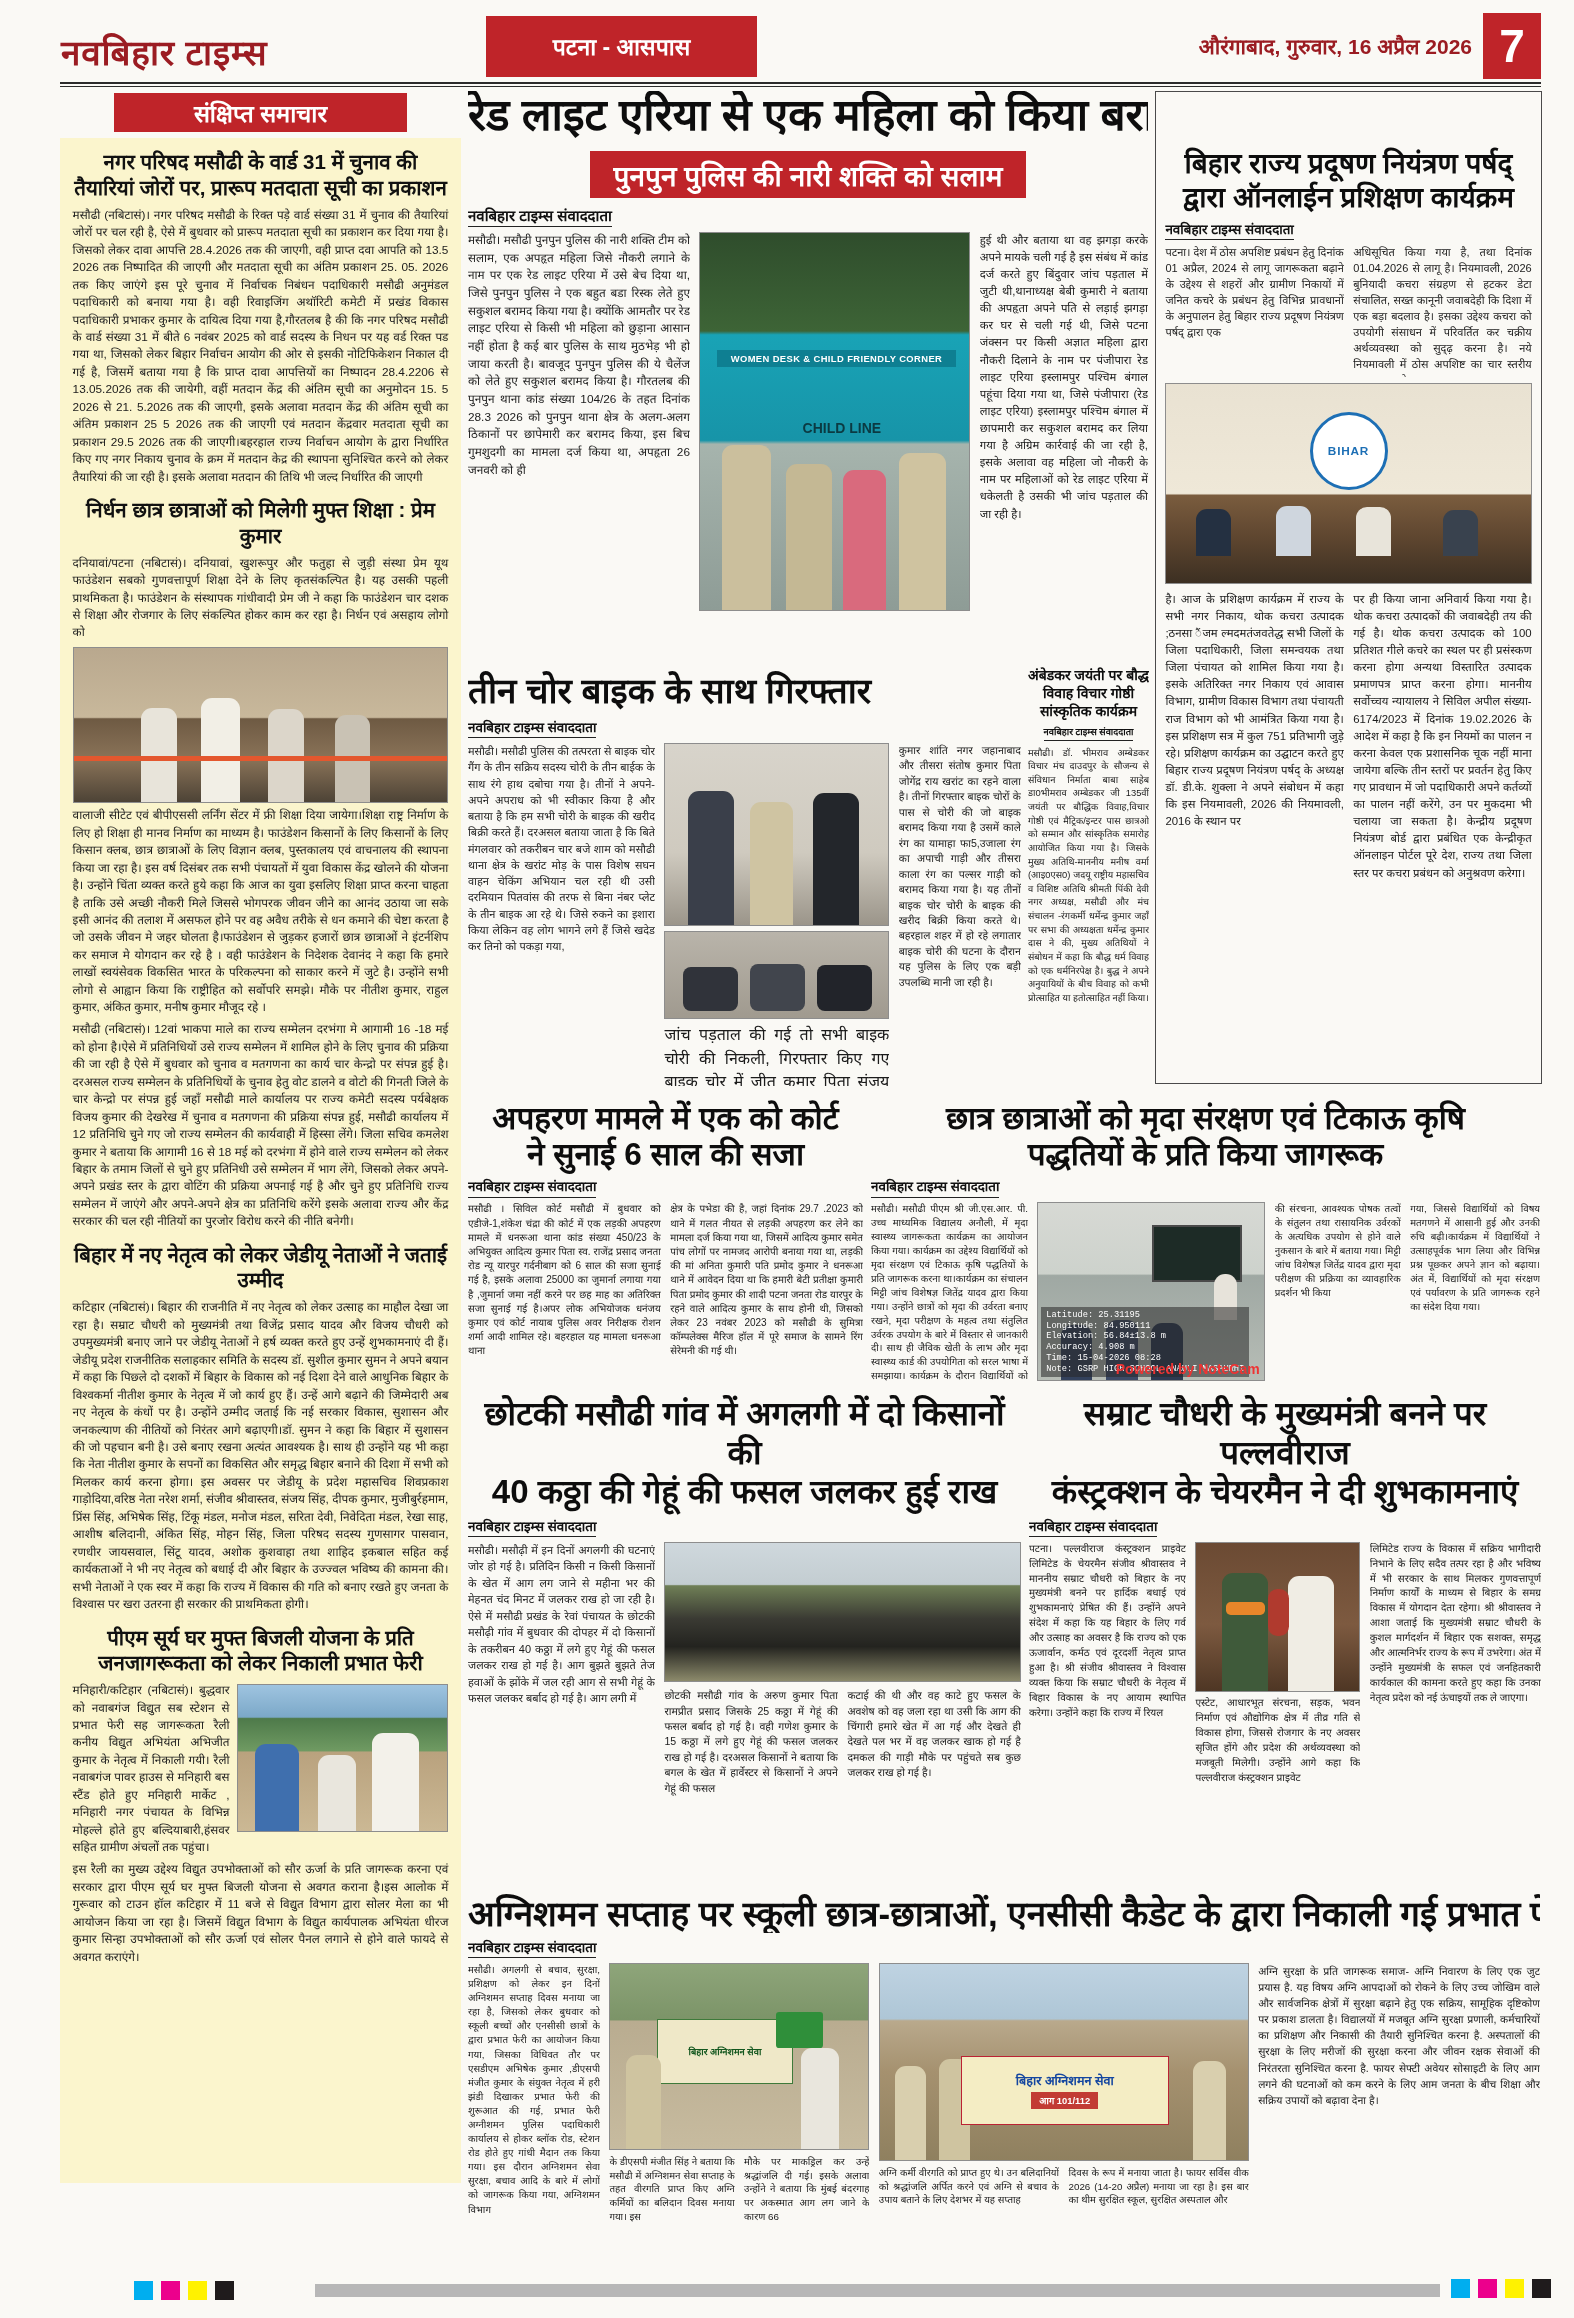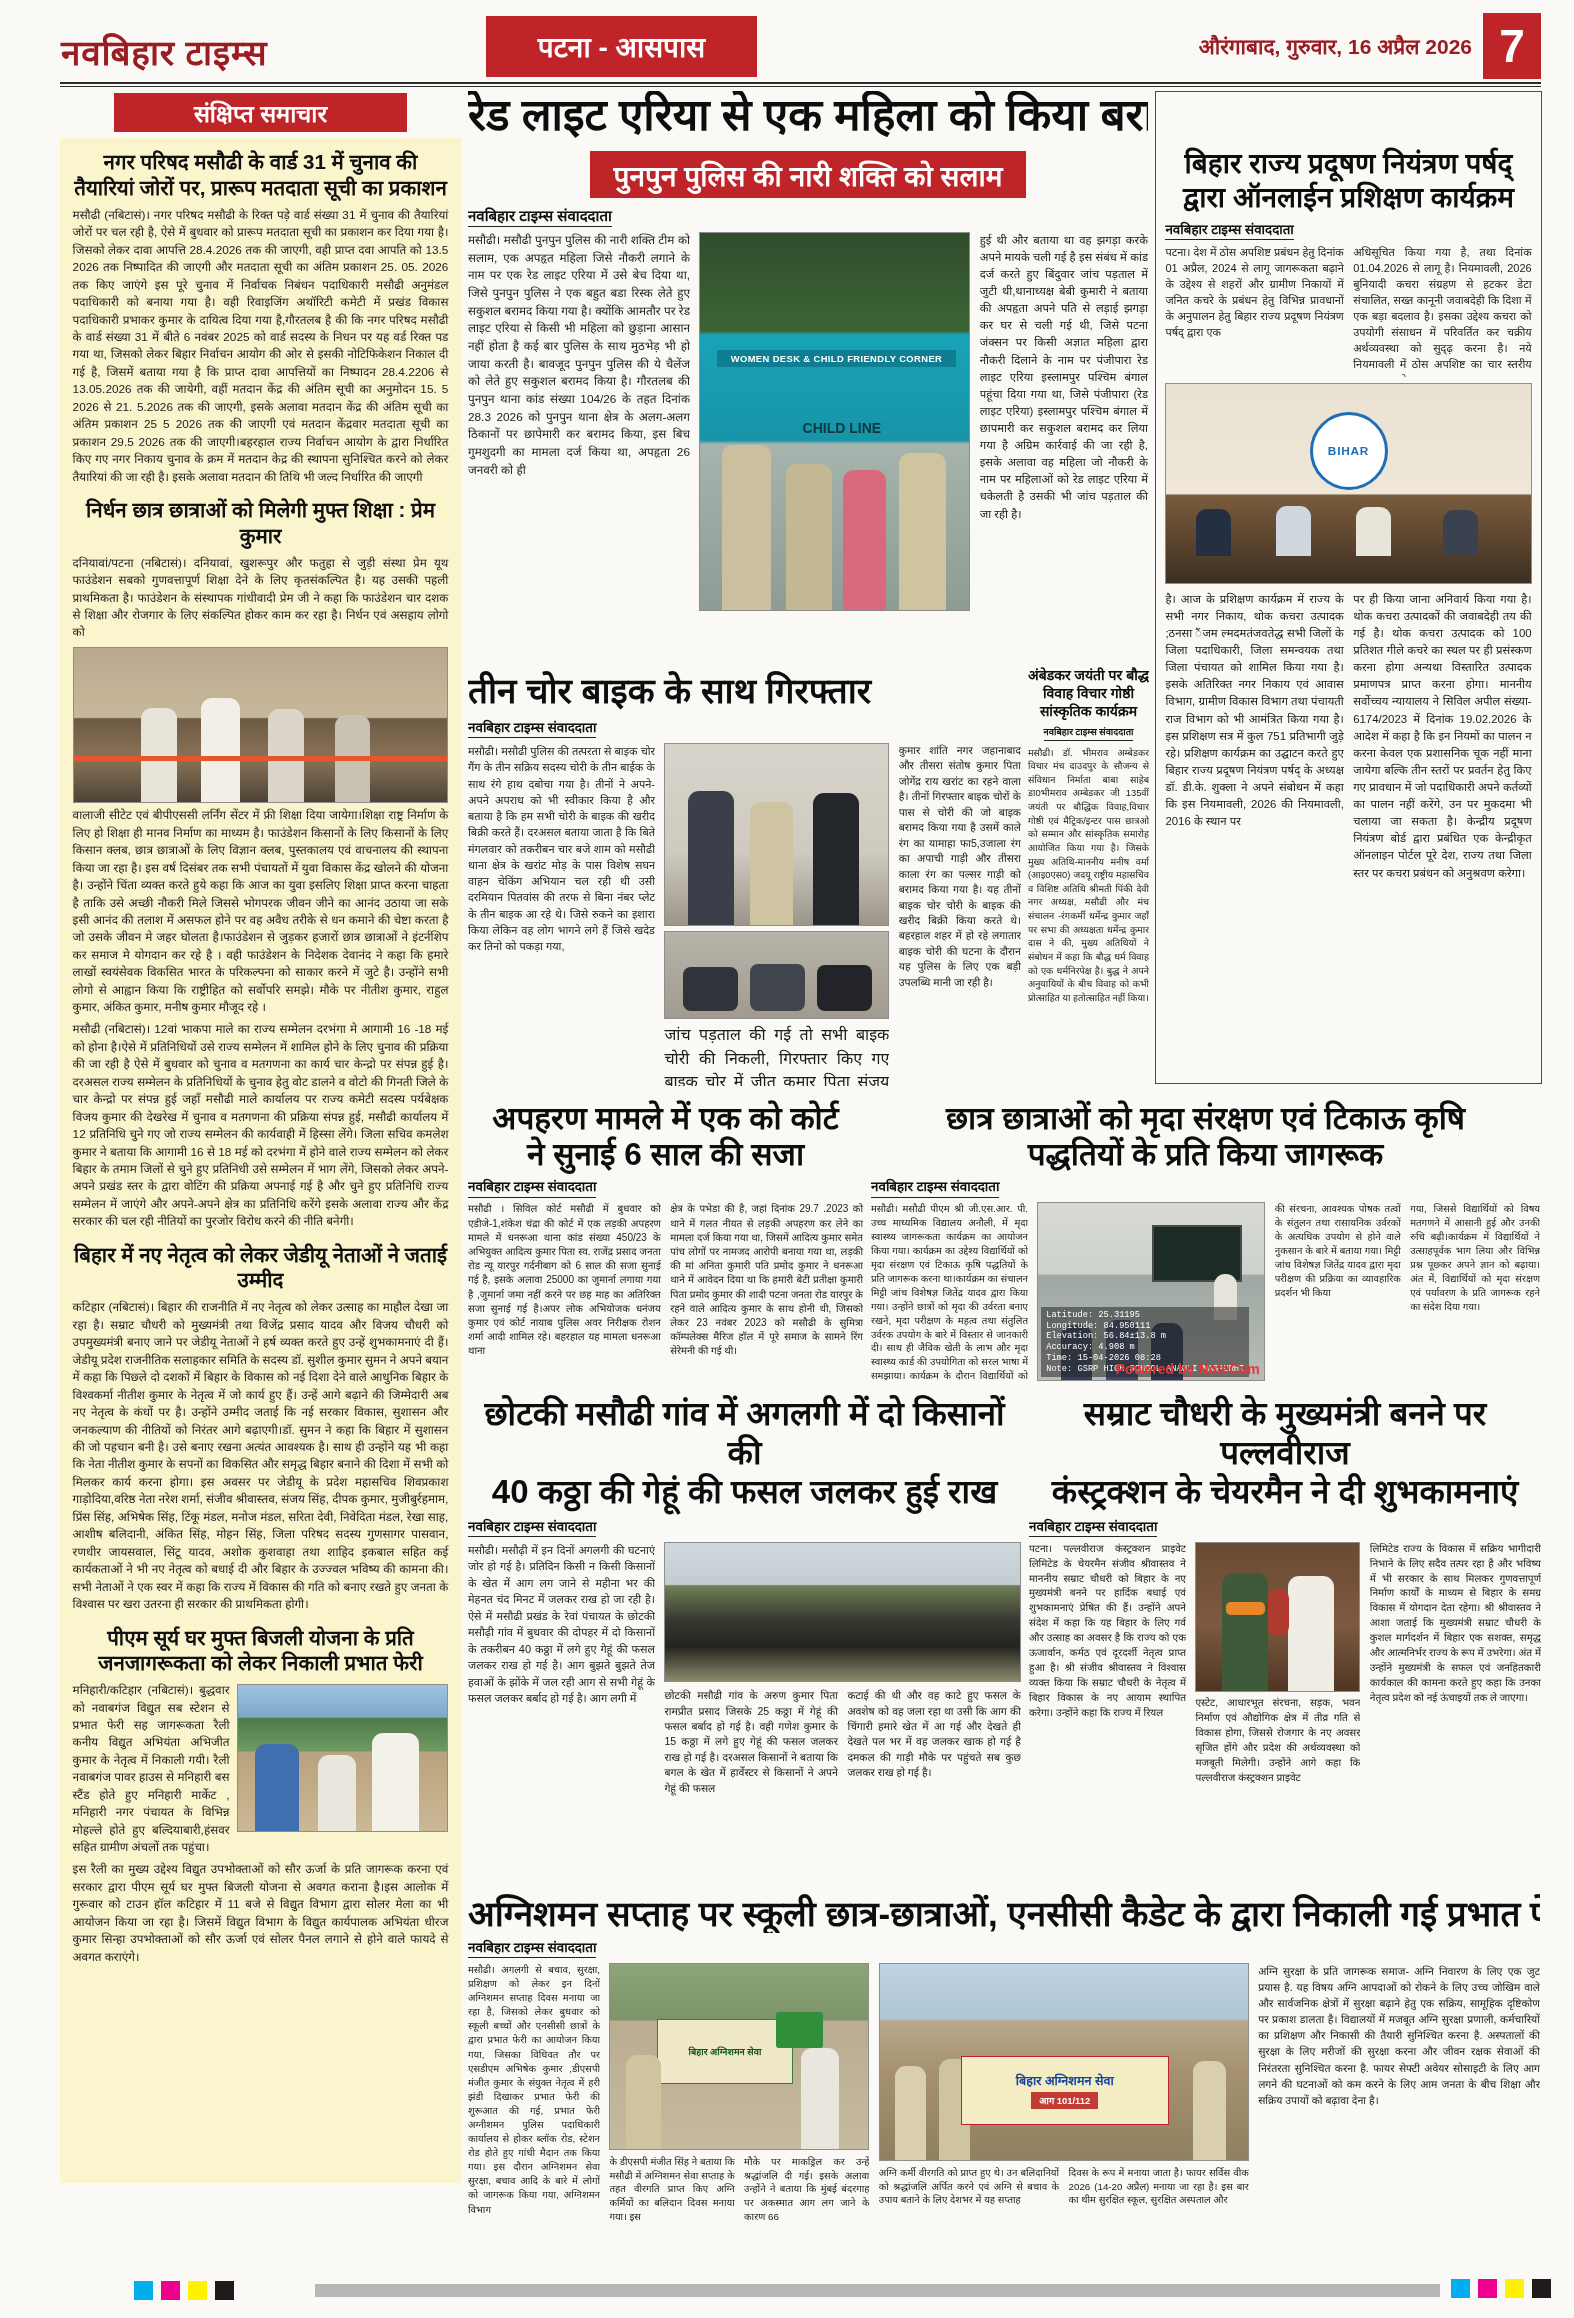--- a/index.html
+++ b/index.html
@@ -32,21 +32,21 @@
   .gps-overlay{position:absolute;left:3.1px;bottom:3.1px;background:rgba(40,40,40,.55);color:#fff;
                font-family:"Liberation Mono","DejaVu Sans Mono",monospace;font-size:8.7px;line-height:1.25;padding:2.4px 4.7px;}
   .watermark{position:absolute;right:4.7px;bottom:3.1px;color:#e33;font-size:14px;font-weight:700;}
 </style>
 </head>
 <body>
 
 <div id="page">
 
   <div class="abs mast-name" style="left:61px;top:28px;width:331px;height:47px;">नवबिहार टाइम्स</div>
-  <div class="abs red-box" style="left:486px;top:15.7px;width:271px;height:61px;font-size:28px;">
+  <div class="abs red-box" style="left:486px;top:15.7px;width:271px;height:61px;font-size:23px;">
     <span>पटना - आसपास</span>
   </div>
   <div class="abs mast-date" style="left:1023px;top:31.5px;width:449px;height:33px;">औरंगाबाद, गुरुवार, 16 अप्रैल 2026</div>
   <div class="abs red-box" style="left:1483px;top:12.6px;width:58px;height:66px;font-size:46px;">
     <span>7</span>
   </div>
   <div class="abs mast-rule" style="left:60px;top:82px;width:1481px;"></div>
 
   <div class="abs" style="left:60px;top:93px;width:401px;height:2090px;">
     <div class="red-box" style="margin:0 auto;width:293px;height:39px;font-size:23.6px;">

